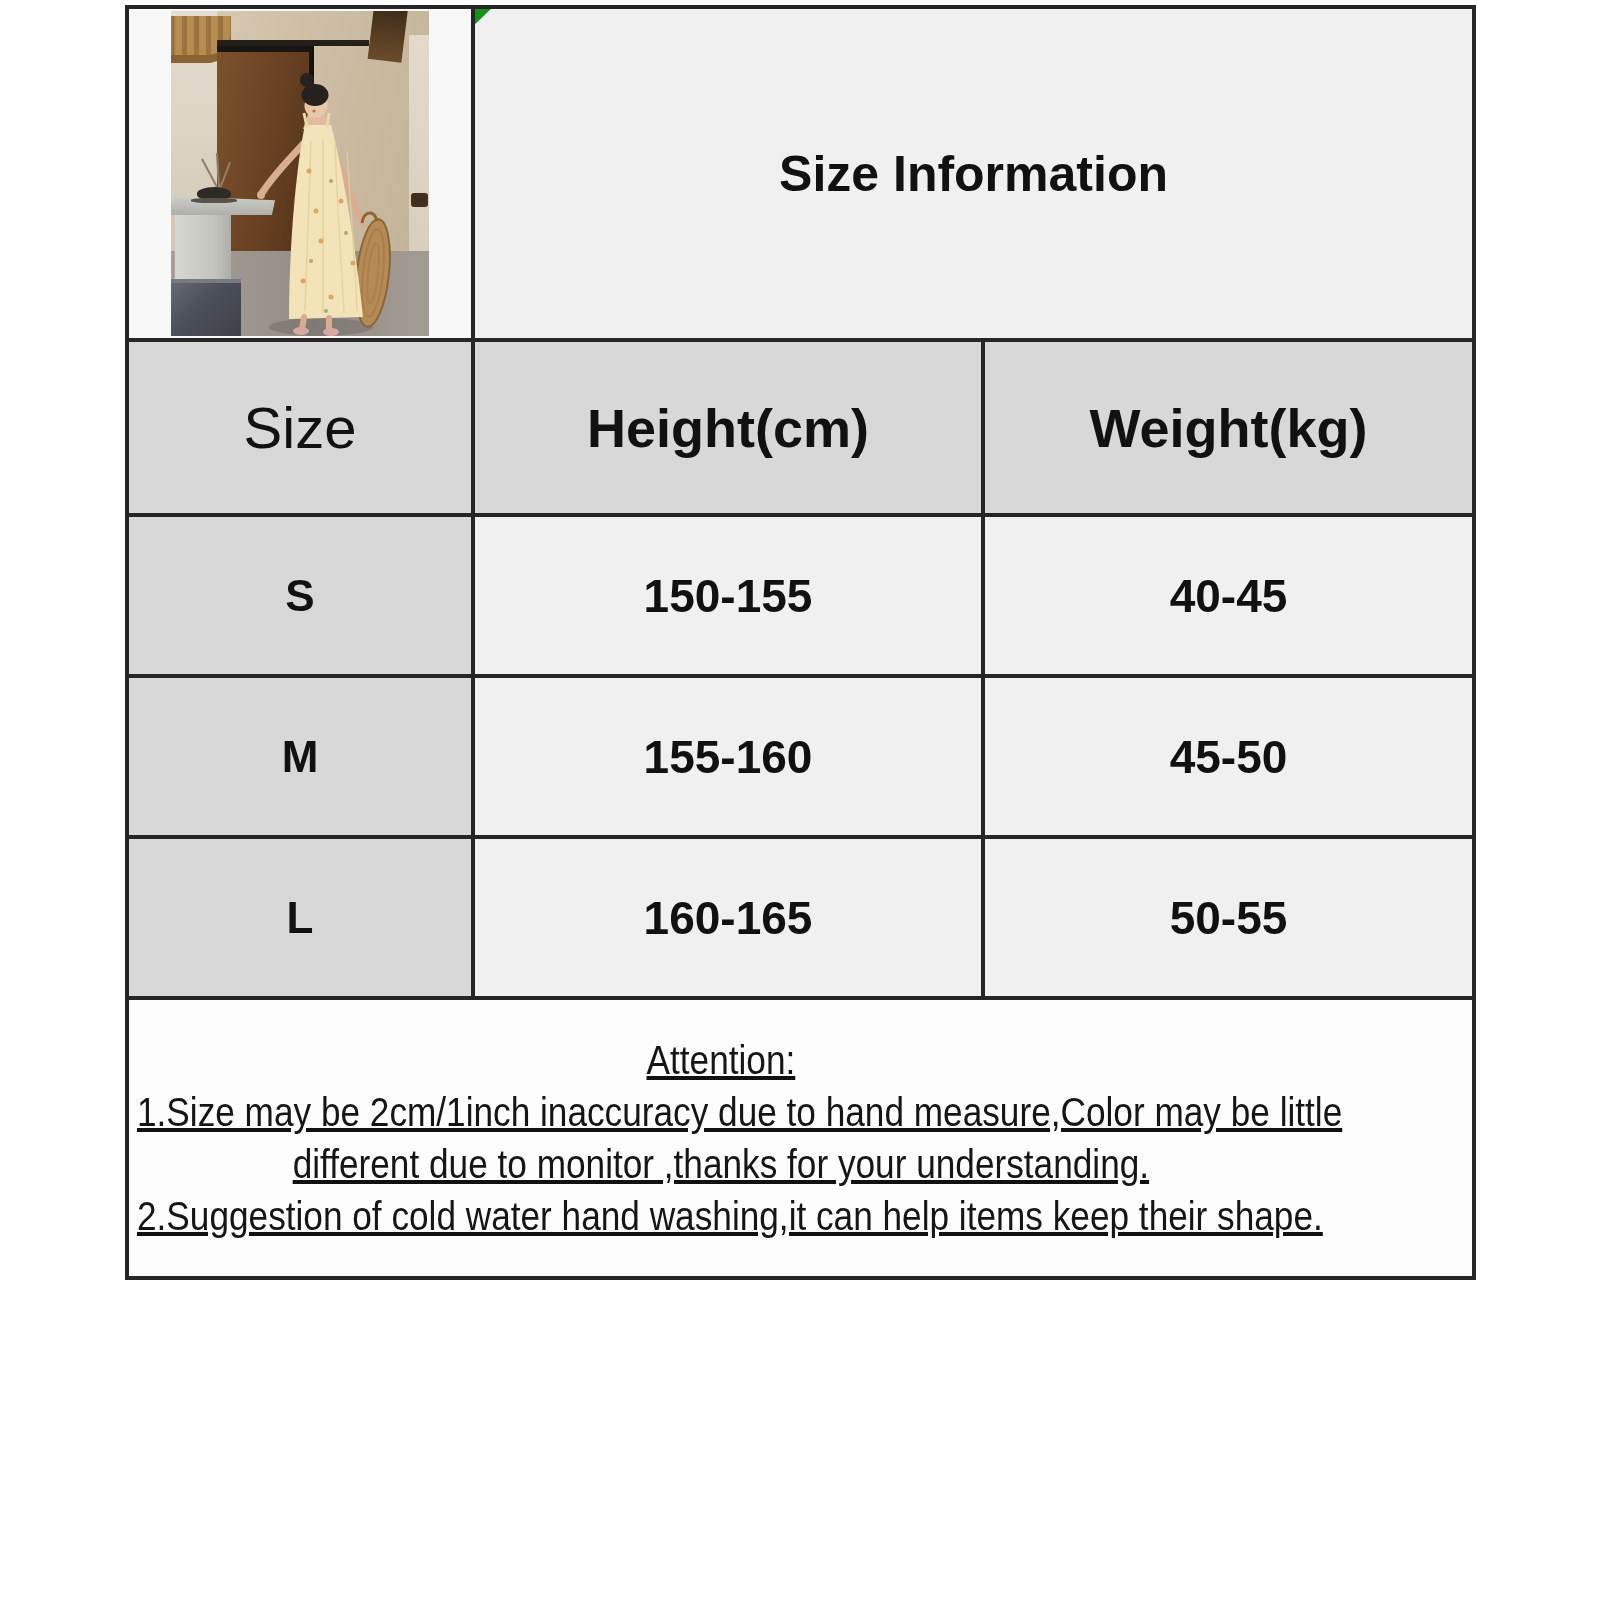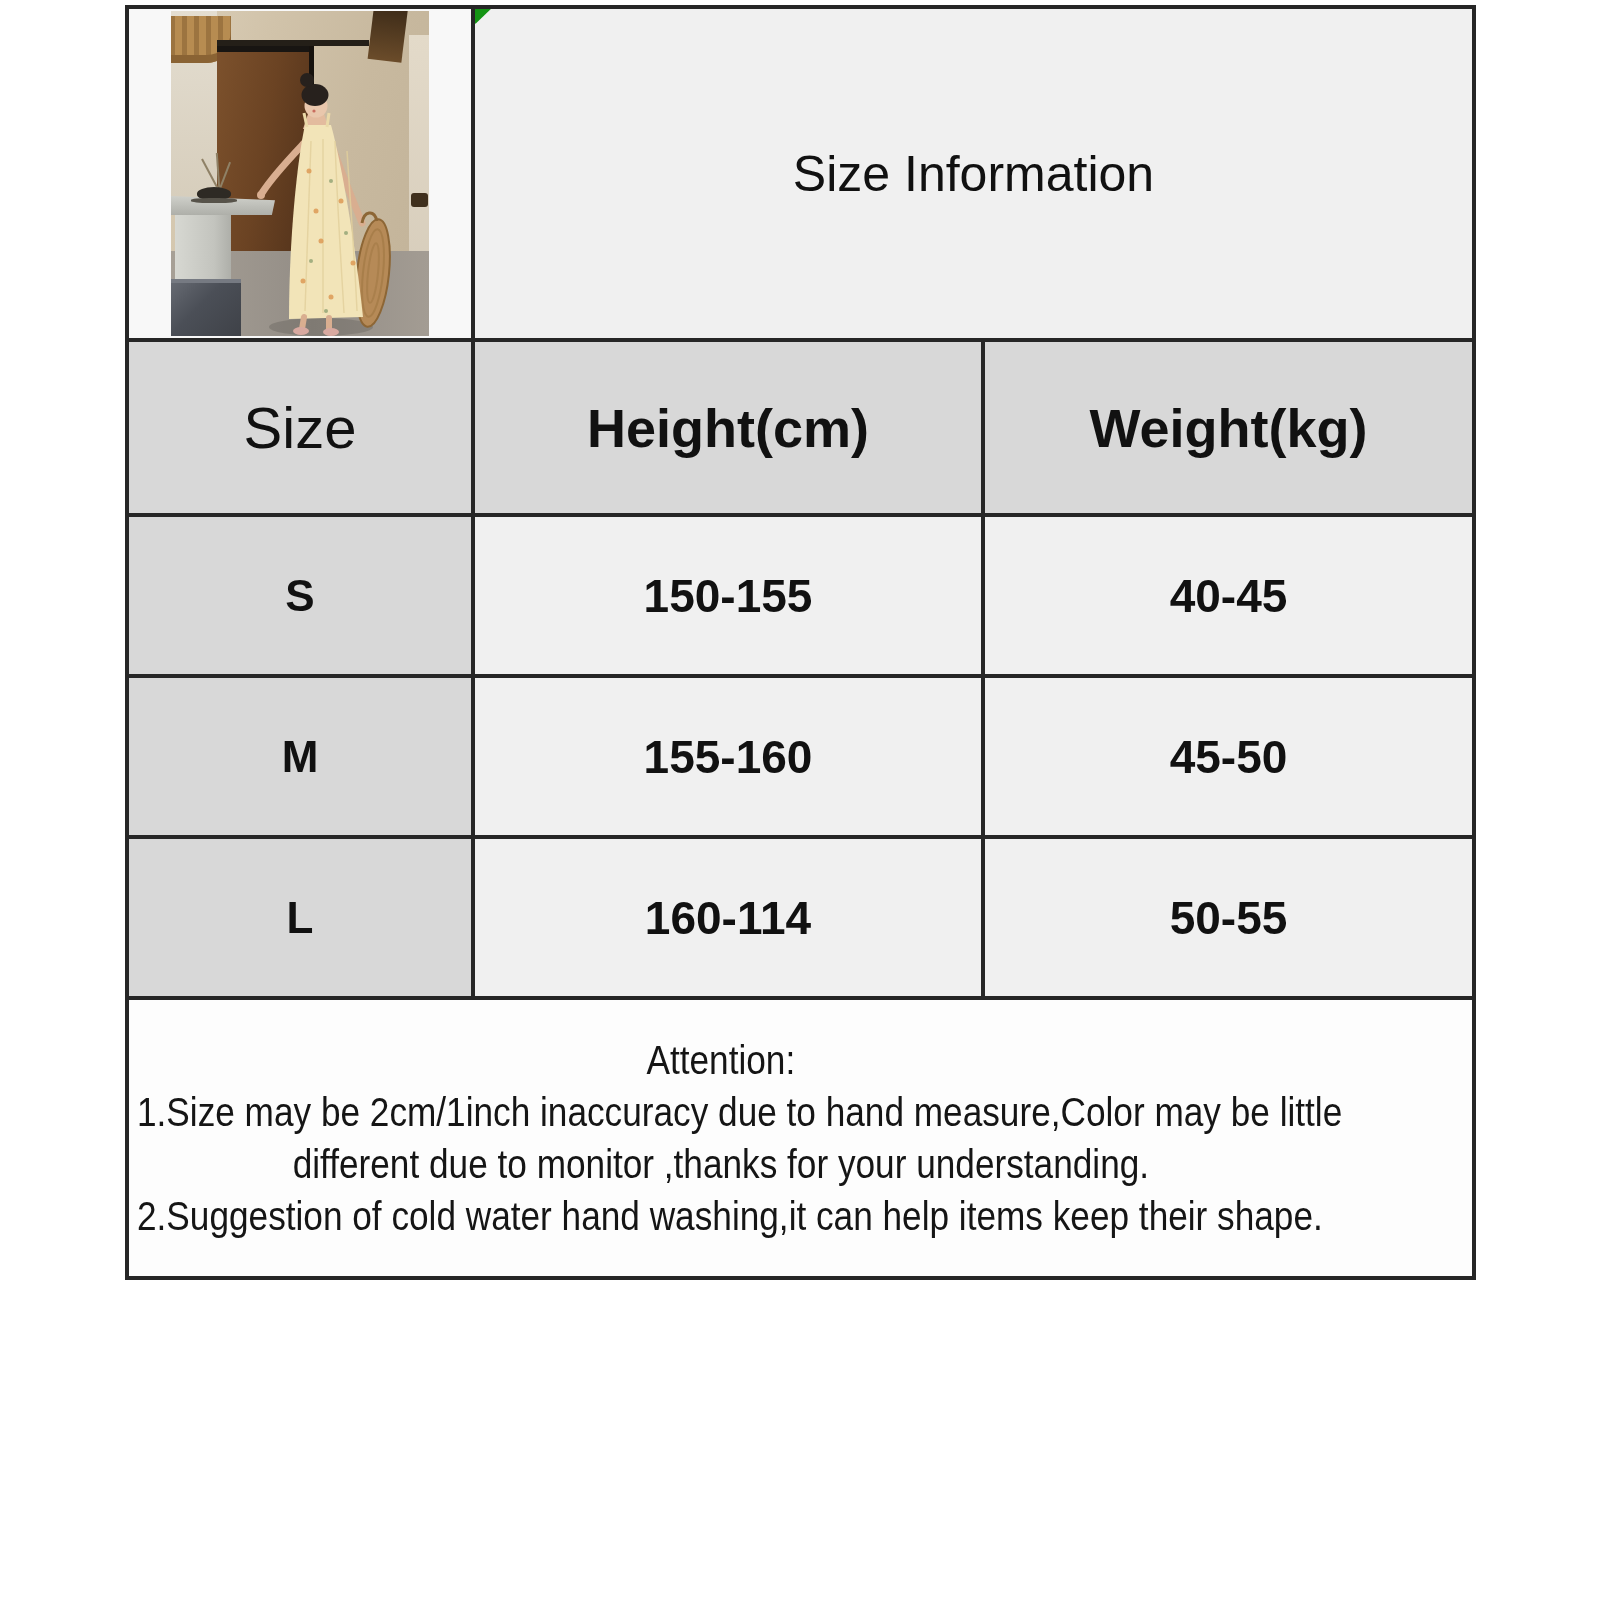--- a/index.html
+++ b/index.html
@@ -18,35 +18,35 @@
     text-align:center;vertical-align:middle;overflow:hidden;
   }
   .row-top{height:333px;}
   .row-header{height:175px;}
   .row-data{height:161px;}
   .row-attention{height:280px;}
 
   .photo-cell{background:var(--photo-cell-bg,#f8f8f8);padding:0;}
   .title-cell{
     background:var(--cell-bg,#f0f0f0);position:relative;
-    font-size:50px;font-weight:normal;letter-spacing:0px;
+    font-size:50px;font-weight:bold;letter-spacing:0px;
   }
   .corner-marker{
     position:absolute;left:-4px;top:-4px;width:24px;height:19px;
     background:var(--marker-green,#149414);
     clip-path:polygon(0 0,100% 0,18% 100%);z-index:3;
   }
   th.h-size{font-size:58px;font-weight:normal;background:var(--header-bg,#d8d8d8);}
   th.h-col{font-size:54px;font-weight:bold;background:var(--header-bg,#d8d8d8);}
   td.size-col{font-size:44px;font-weight:bold;background:var(--header-bg,#d8d8d8);}
   td.val-col{font-size:46px;font-weight:bold;background:var(--cell-bg,#f0f0f0);}
 
   .attention-cell{
     background:var(--attention-bg,#fdfdfd);
-    text-align:left;vertical-align:top;padding:6px 8px;
+    text-align:left;vertical-align:top;padding:6px 8px;text-decoration:underline;
   }
   .att-line{
     display:block;white-space:nowrap;height:52px;line-height:52px;
     font-size:40px;font-weight:400;color:#151515;
     transform:scaleX(0.88);transform-origin:0 50%;
   }
 
   
   .photo{position:relative;width:258px;height:325px;margin:0 auto;overflow:hidden;background:#cfc1a8;}
   .scene{position:absolute;inset:0;filter:blur(0.6px);}
@@ -178,21 +178,21 @@
       <td class="val-col">150-155</td>
       <td class="val-col">40-45</td>
     </tr>
     <tr class="row-data">
       <td class="size-col">M</td>
       <td class="val-col">155-160</td>
       <td class="val-col">45-50</td>
     </tr>
     <tr class="row-data">
       <td class="size-col">L</td>
-      <td class="val-col">160-114</td>
+      <td class="val-col">160-165</td>
       <td class="val-col">50-55</td>
     </tr>
     <tr class="row-attention">
       <td class="attention-cell" colspan="3">
         <span class="att-line">Attention:</span>
         <span class="att-line">1.Size may be 2cm/1inch inaccuracy due to hand measure,Color may be little</span>
         <span class="att-line">different due to monitor ,thanks for your understanding.</span>
         <span class="att-line">2.Suggestion of cold water hand washing,it can help items keep their shape.</span>
       </td>
     </tr>

